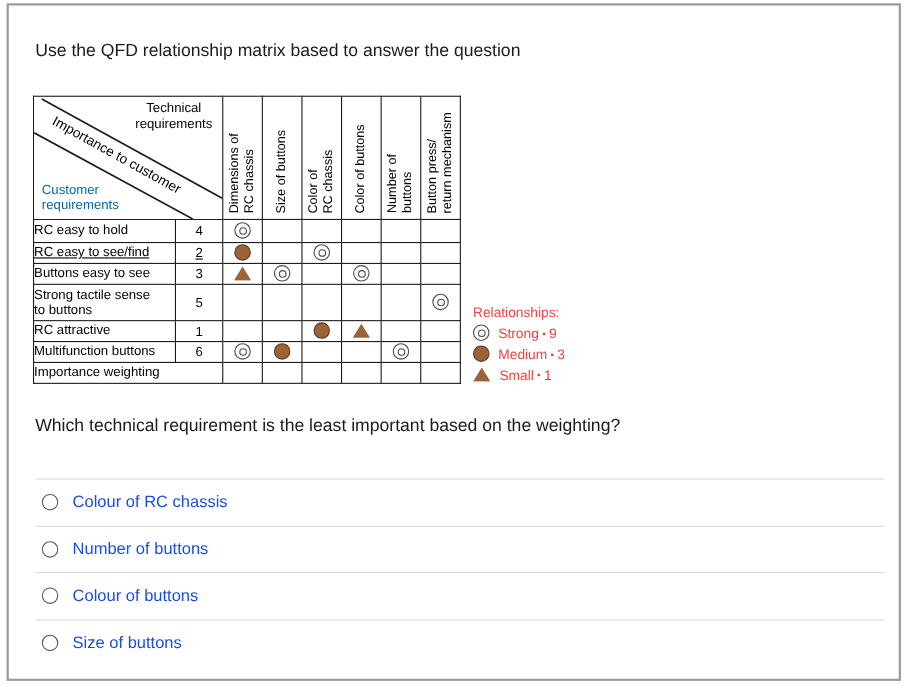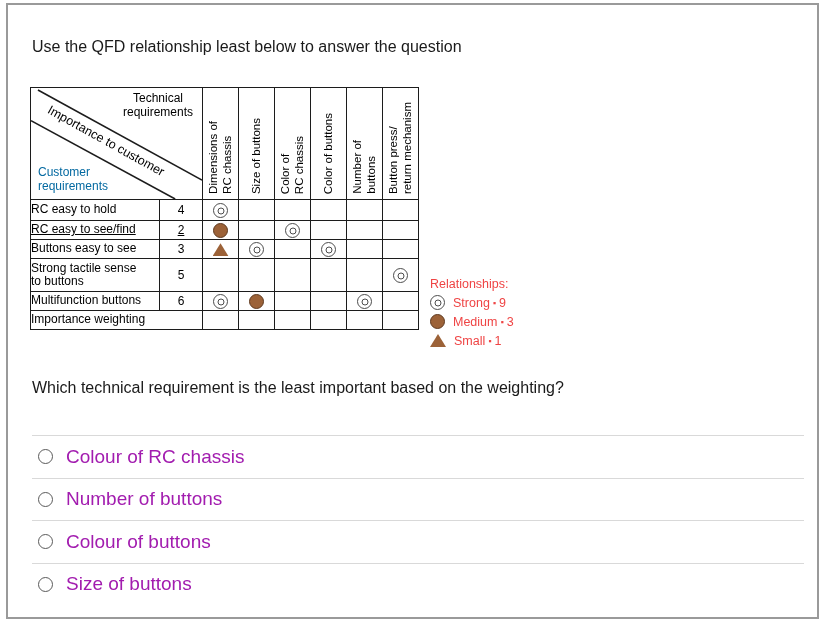--- a/index.html
+++ b/index.html
@@ -60,28 +60,28 @@
   .legend-text{font-size:12.5px;}
   .lsep{margin:0 3px;font-size:9px;vertical-align:1px;}
 
   
   .question{position:absolute;left:24px;top:374px;font-size:16px;color:#1a1a1a;}
   .options{position:absolute;left:24px;top:430px;width:772px;}
   .option{height:42.5px;border-top:1px solid var(--divider,#d9d9d9);
           display:flex;align-items:center;cursor:pointer;box-sizing:border-box;}
   .radio{width:15px;height:15px;border:1.4px solid #5a5a5a;border-radius:50%;
          margin:0 13px 0 6px;flex:none;background:#fff;box-sizing:border-box;}
-  .option-label{font-size:19px;color:#a21caf;}
+  .option-label{font-size:15px;color:#1d4ed8;}
 </style>
 </head>
 <body>
 
 <div class="frame">
 
-  <div class="title">Use the QFD relationship least below to answer the question</div>
+  <div class="title">Use the QFD relationship matrix based to answer the question</div>
 
   <table class="qfd">
     <colgroup>
       <col style="width:129px">
         <col style="width:43px">
       <col style="width:36px">
         <col style="width:36px">
         <col style="width:36px">
       <col style="width:36px">
         <col style="width:36px">
@@ -160,20 +160,30 @@
 to buttons</td>
           <td class="imp">5</td>
           <td class="symcell"></td>
           <td class="symcell"></td>
           <td class="symcell"></td>
           <td class="symcell"></td>
           <td class="symcell"></td>
           <td class="symcell"><span class="sym sym-strong"></span></td>
         </tr>
         <tr>
+          <td class="rowlabel">RC attractive</td>
+          <td class="imp">1</td>
+          <td class="symcell"></td>
+          <td class="symcell"></td>
+          <td class="symcell"><span class="sym sym-medium"></span></td>
+          <td class="symcell"><span class="sym sym-small"></span></td>
+          <td class="symcell"></td>
+          <td class="symcell"></td>
+        </tr>
+        <tr>
           <td class="rowlabel">Multifunction buttons</td>
           <td class="imp">6</td>
           <td class="symcell"><span class="sym sym-strong"></span></td>
           <td class="symcell"><span class="sym sym-medium"></span></td>
           <td class="symcell"></td>
           <td class="symcell"></td>
           <td class="symcell"><span class="sym sym-strong"></span></td>
           <td class="symcell"></td>
         </tr>
       </tbody>

